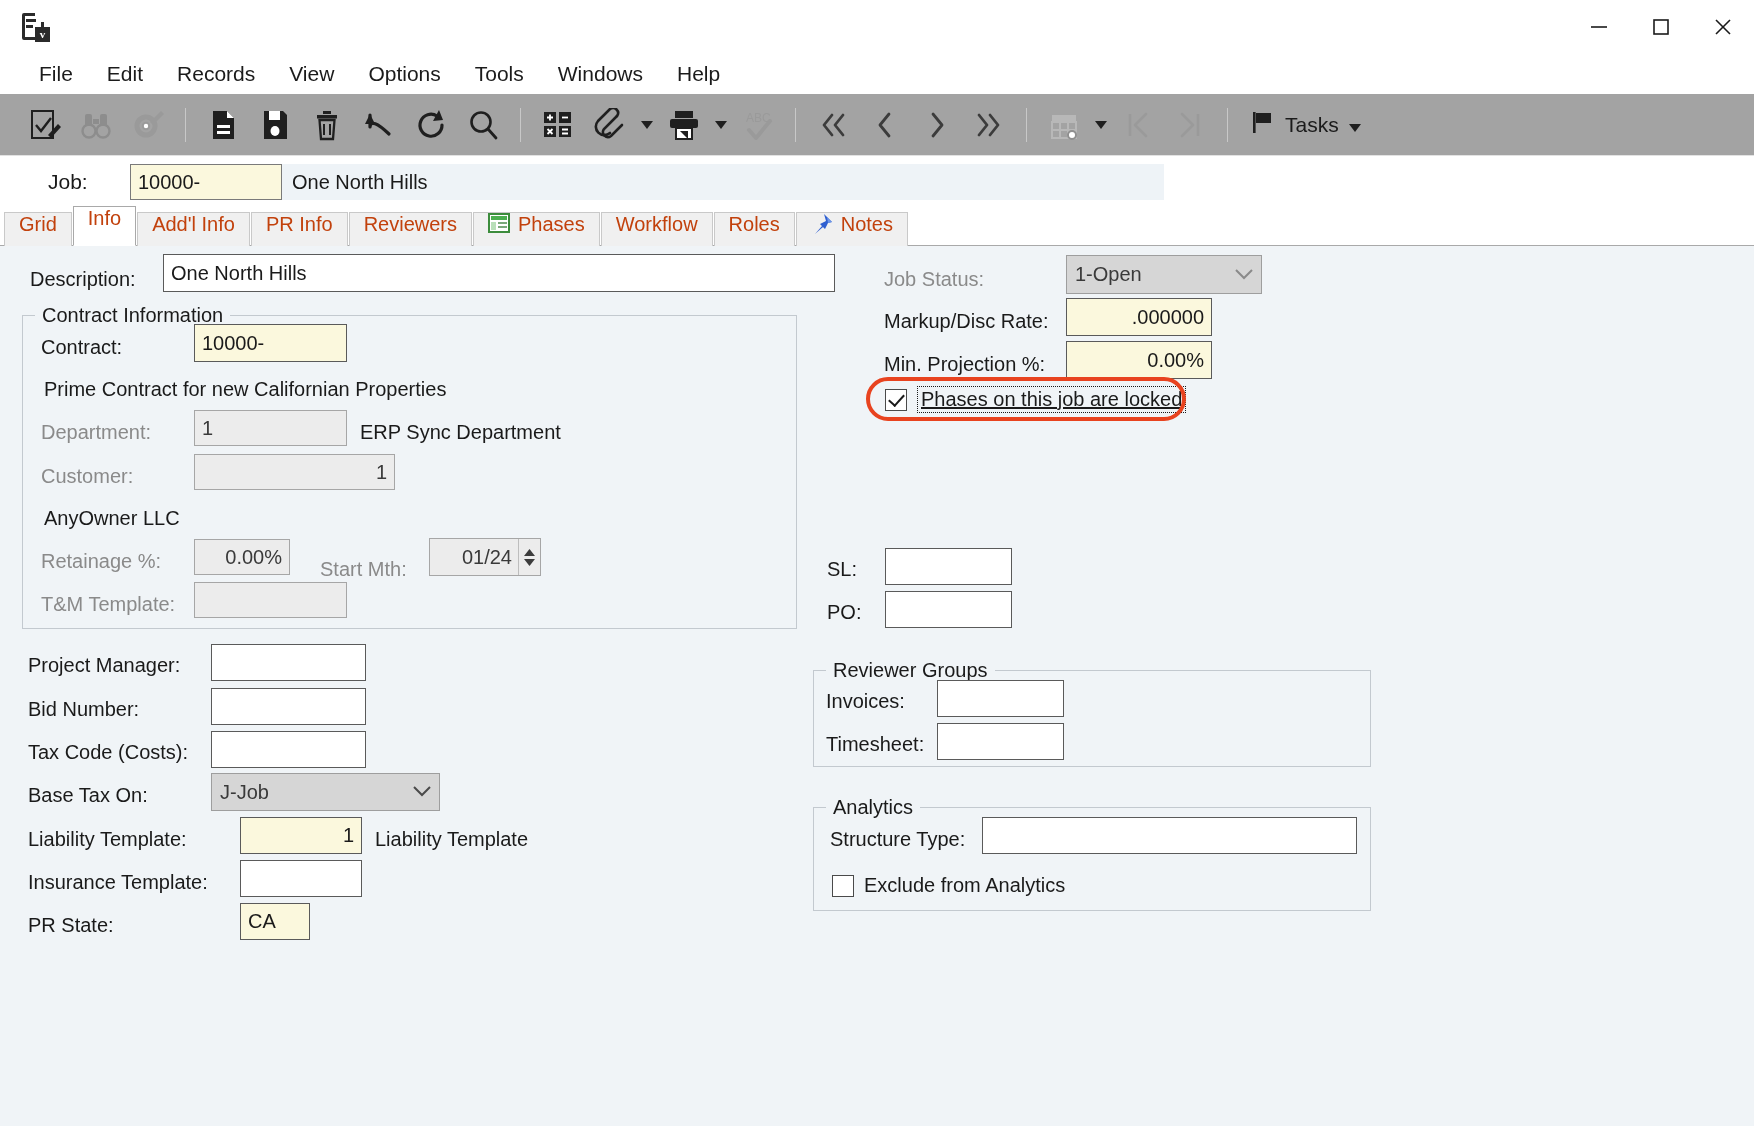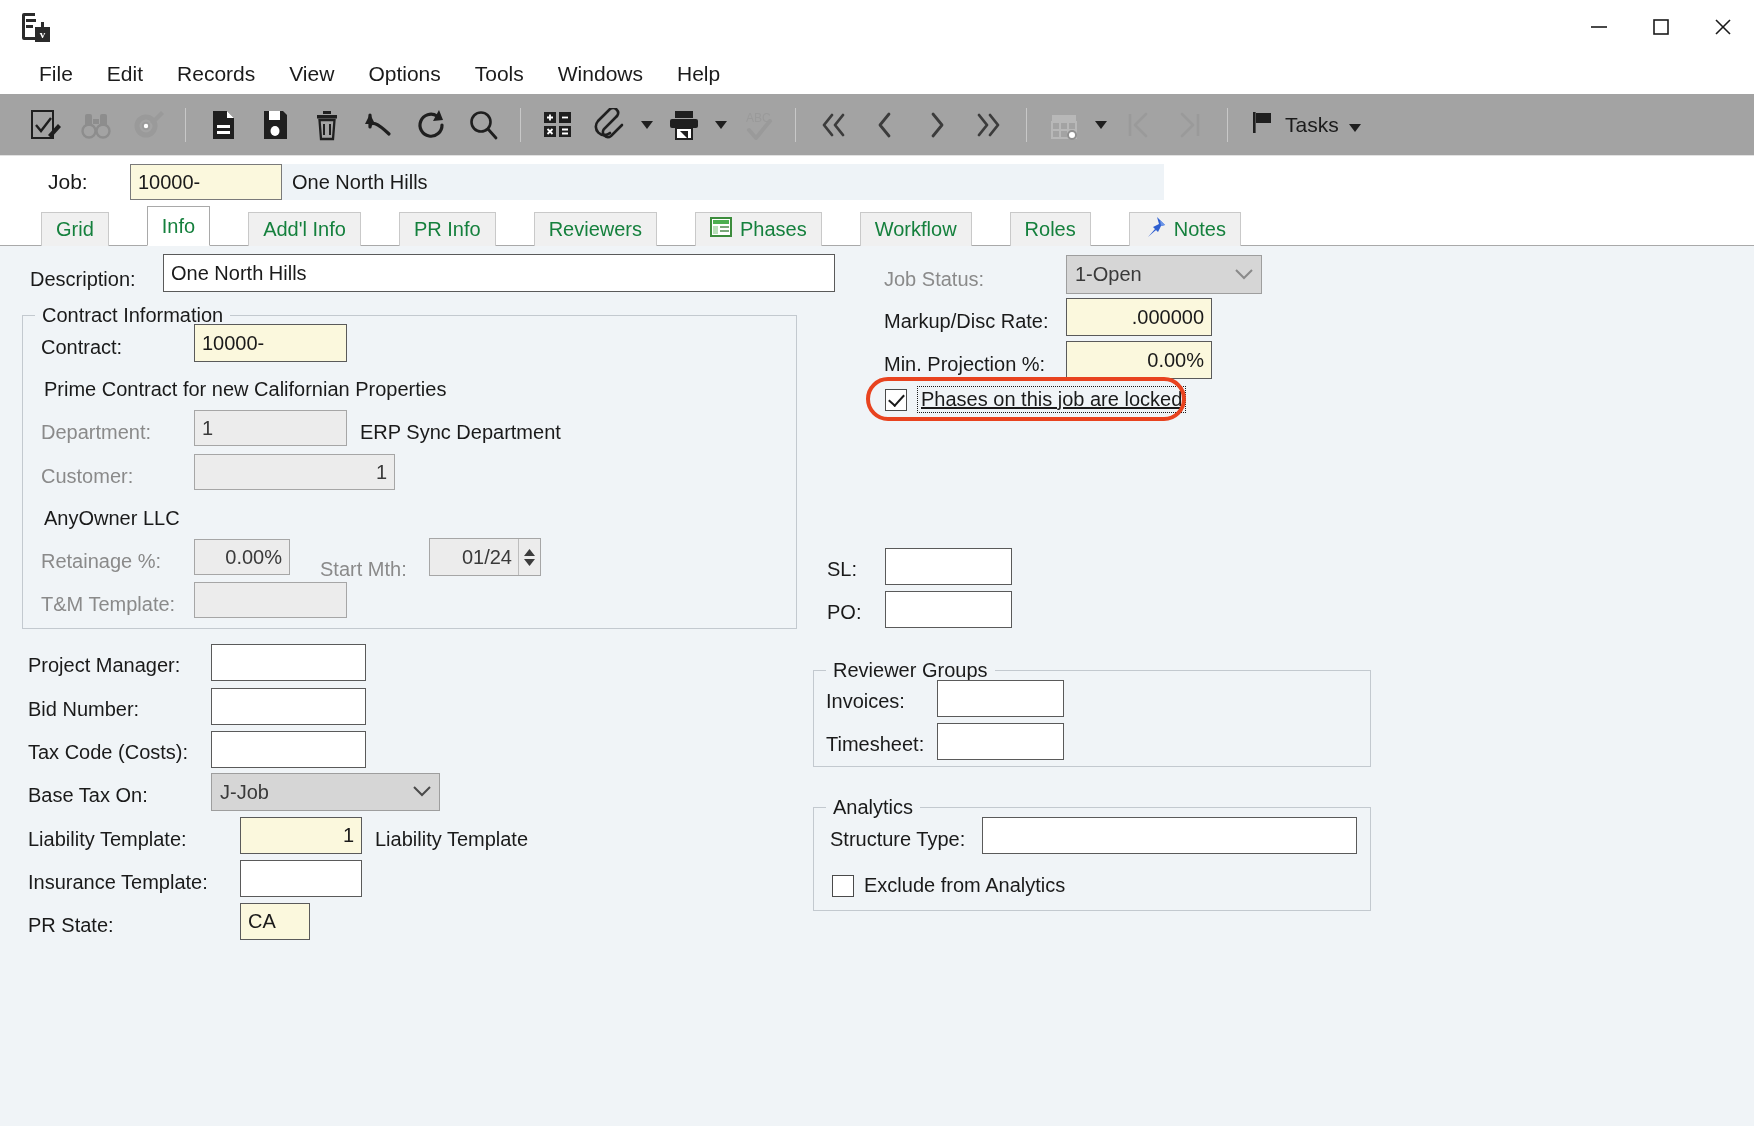--- a/index.html
+++ b/index.html
@@ -93,24 +93,24 @@
     padding-left:10px; color:#1a1a1a; flex:1; margin-right:590px;
   }
 
   
   .tabstrip {
     display:flex; align-items:flex-end; height:38px;
     padding-left:4px; background:#ffffff;
     border-bottom:1px solid #a9a9a9; position:relative;
   }
   .tab {
-    height:34px; display:flex; align-items:center; gap:8px;
-    padding:0 14px; font-size:20px; color:#15803d;
+    height:34px; display:flex; align-items:flex-start; gap:8px;
+    padding:0 14px; font-size:20px; color:#c2410c;
     background:#f0f0f0; border:1px solid #c9c9c9; border-bottom:none;
-    margin-right:1px; position:relative; top:1px;margin-left:37px;
+    margin-right:1px; position:relative; top:1px;
   }
   .tab.active {
     background:#ffffff; height:40px; border-color:#a9a9a9;
     z-index:3; top:1px; border-bottom:1px solid #ffffff;
   }
 
   
   .form {
     position:relative; height:880px; background:#f0f4f7;
     border-top:none;

